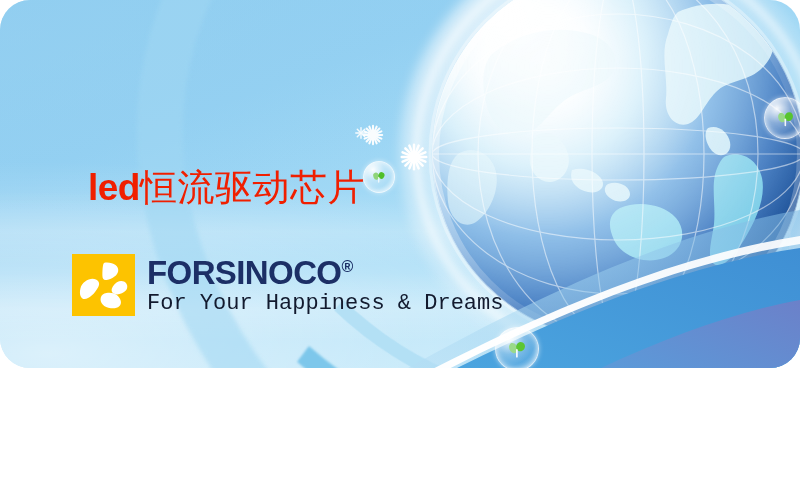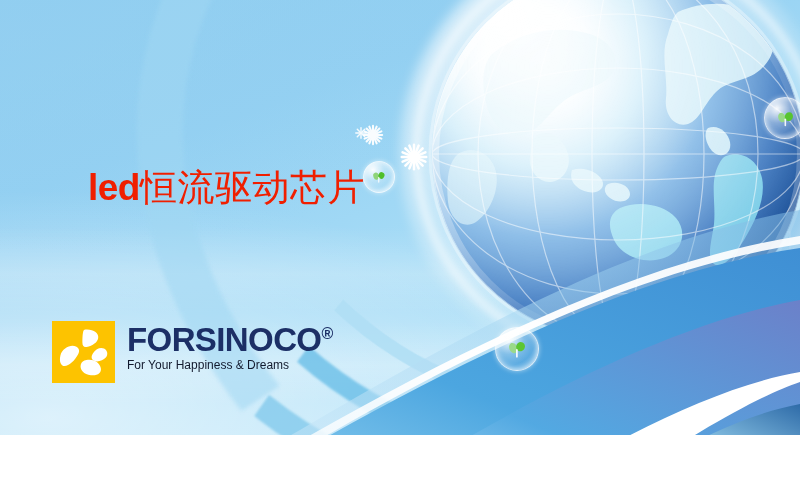--- a/index.html
+++ b/index.html
@@ -3,24 +3,25 @@
 <meta charset="utf-8">
 <style>
   html, body {
     margin: 0;
     padding: 0;
     background: #ffffff;
   }
   #poster {
     position: relative;
     width: 800px;
-    height: 435px;
+    height: 368px;
     overflow: hidden;
     font-family: "Liberation Sans", sans-serif;
     background: linear-gradient(160deg, #8ecdf0 0%, #93d0f2 28%, #a5dbf6 55%, #bde6f9 78%, #d6eefb 100%);
+    border-radius: 30px;
   }
 
   
   .wash {
     position: absolute;
     inset: 0;
     pointer-events: none;
   }
   .wash-a {
     background:
@@ -161,21 +162,21 @@
   }
   #headline .latin {
     font-family: "Liberation Sans", sans-serif;
     font-weight: 700;
     letter-spacing: -.5px;
   }
 
   
   #logo {
     position: absolute;
-    left: 52px;
+    left: 72px;
     bottom: 52px;
     display: flex;
     align-items: flex-start;
   }
   #logo-mark {
     width: 63px;
     height: 62px;
     background: #fdc300;
     flex: 0 0 auto;
     position: relative;
@@ -193,24 +194,24 @@
     font-family: "Liberation Sans", sans-serif;
     white-space: nowrap;
   }
   #brand-name .reg {
     font-size: 16px;
     vertical-align: super;
     letter-spacing: 0;
   }
   #brand-tagline {
     color: #121a2e;
-    font-size: 12px;
+    font-size: 22px;
     line-height: 1.1;
     margin-top: 3px;
-    font-family: Liberation Sans, sans-serif;
+    font-family: Liberation Mono, monospace;
     white-space: nowrap;
   }
 </style>
 </head>
 <body>
 
 <div id="poster">
 
   <div class="wash wash-a"></div>
   <div class="wash wash-b"></div>

